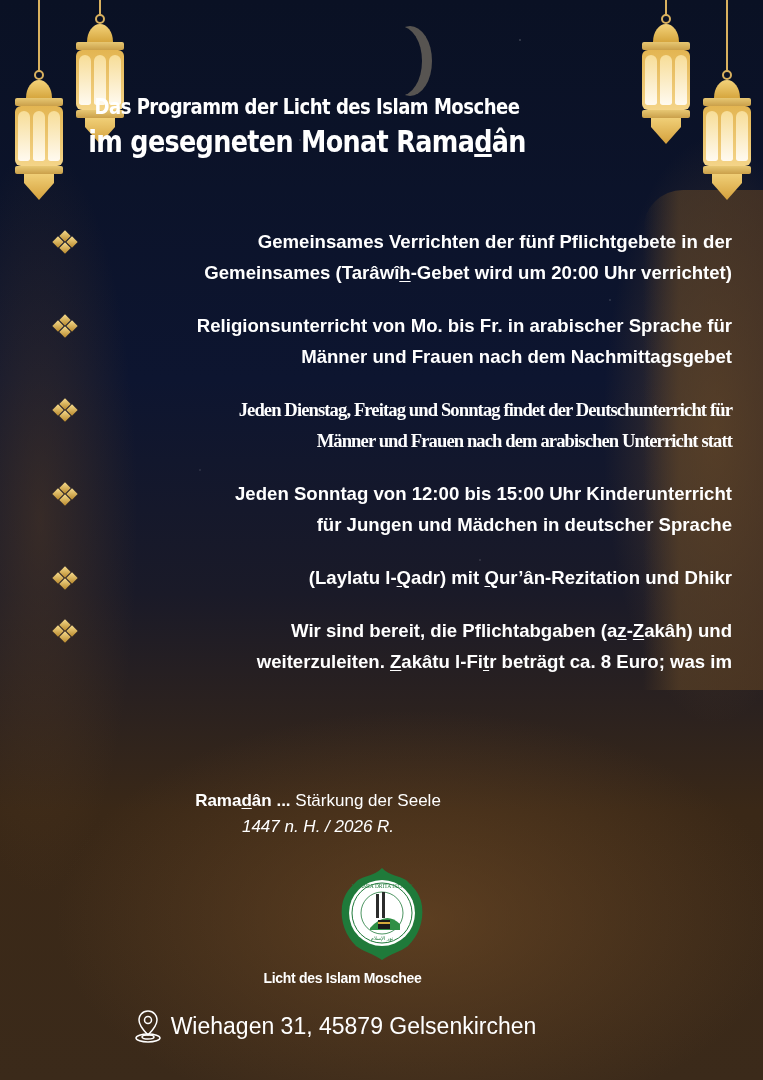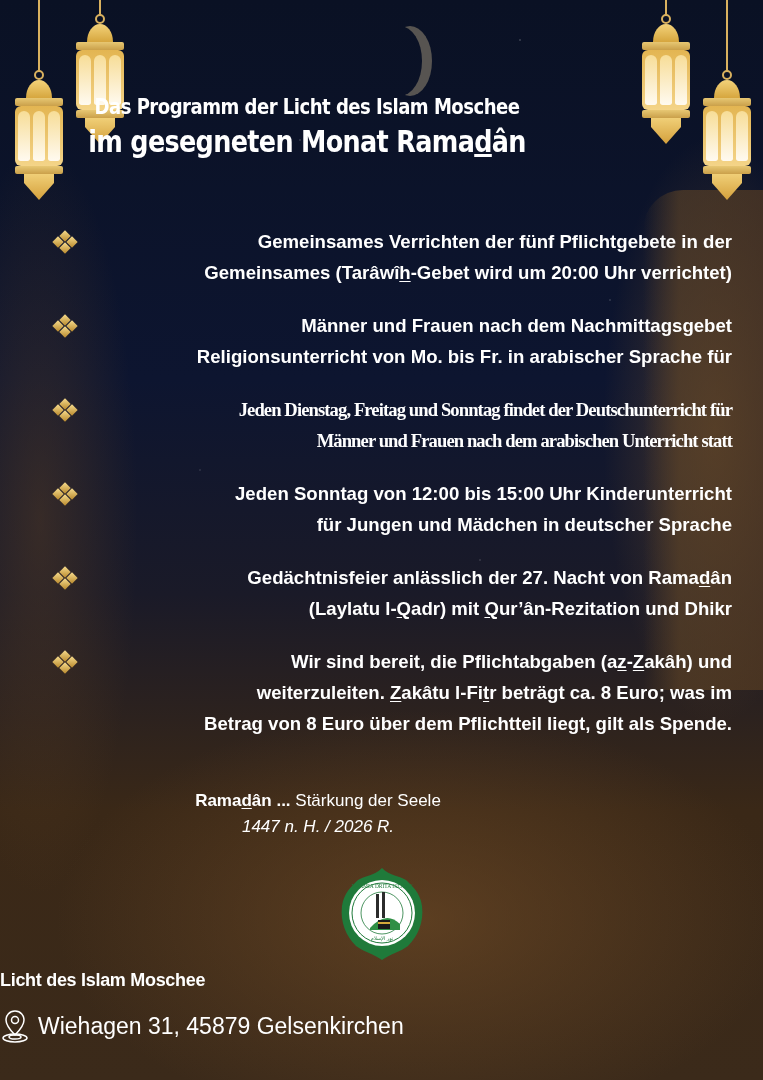--- a/index.html
+++ b/index.html
@@ -55,22 +55,22 @@
   .bullet b { position:absolute; width:8px; height:8px; transform:rotate(45deg);
     background:linear-gradient(135deg,#f6db8c,#b98a2e); }
   .bullet b.t { left:9px; top:1px; } .bullet b.l { left:2px; top:7px; }
   .bullet b.r { left:16px; top:7px; } .bullet b.bm { left:9px; top:13px; }
   .line { display:block; white-space:nowrap; }
   u { text-decoration:underline; text-underline-offset:2px; }
   .tagline { position:absolute; top:788px; left:0; width:636px; text-align:center; z-index:3; font-size:17px; line-height:26px; }
   .tagline .bold { font-weight:bold; }
   .tagline .year { font-style:italic; display:block; }
   .logo { position:absolute; left:340px; top:866px; width:84px; height:96px; z-index:3; }
-  .logo-name { position:absolute; top:970px; left:0; width:685px; font-weight:bold; font-size:18px; z-index:3; letter-spacing:-0.3px; }
-  .address { position:absolute; top:1008px; left:0; width:669px; display:flex; align-items:center; gap:8px; z-index:3; font-size:23px; }
+  .logo-name { position:absolute; top:970px; left:0; width:685px; text-align:center; font-weight:bold; font-size:14px; z-index:3; letter-spacing:-0.3px; }
+  .address { position:absolute; top:1008px; left:0; width:669px; display:flex; justify-content:center; align-items:center; gap:8px; z-index:3; font-size:23px; }
   .address svg { width:30px; height:36px; }
 </style>
 </head>
 <body>
 
 <div class="bg"></div>
 <div class="stars"></div>
 <div class="minaret"></div>
 <div class="moon"></div>
 
@@ -151,22 +151,22 @@
     <span class="line">Gemeinsames Verrichten der fünf Pflichtgebete in der</span>
     <span class="line"><span>Gemeinsames (Tarâwî</span><u>h</u><span>-Gebet wird um 20:00 Uhr verrichtet)</span></span>
   </div>
   <div class="item">
     <span class="bullet">
         <b class="t"></b>
         <b class="l"></b>
         <b class="r"></b>
         <b class="bm"></b>
       </span>
+    <span class="line">Religionsunterricht von Mo. bis Fr. in arabischer Sprache für</span>
     <span class="line">Männer und Frauen nach dem Nachmittagsgebet</span>
-    <span class="line">Religionsunterricht von Mo. bis Fr. in arabischer Sprache für</span>
   </div>
   <div class="item condensed">
     <span class="bullet">
         <b class="t"></b>
         <b class="l"></b>
         <b class="r"></b>
         <b class="bm"></b>
       </span>
     <span class="line">Jeden Dienstag, Freitag und Sonntag findet der Deutschunterricht für</span>
     <span class="line">Männer und Frauen nach dem arabischen Unterricht statt</span>
@@ -181,33 +181,31 @@
     <span class="line">Jeden Sonntag von 12:00 bis 15:00 Uhr Kinderunterricht</span>
     <span class="line">für Jungen und Mädchen in deutscher Sprache</span>
   </div>
   <div class="item">
     <span class="bullet">
         <b class="t"></b>
         <b class="l"></b>
         <b class="r"></b>
         <b class="bm"></b>
       </span>
-    <span class="line"><span>Gedächtnisfeier anlässlich der 27. Nacht von Rama</span><u>d</u><span>ân</span></span>
     <span class="line"><span>(Laylatu l-</span><u>Q</u><span>adr) mit </span><u>Q</u><span>ur’ân-Rezitation und Dhikr</span></span>
   </div>
   <div class="item">
     <span class="bullet">
         <b class="t"></b>
         <b class="l"></b>
         <b class="r"></b>
         <b class="bm"></b>
       </span>
     <span class="line"><span>Wir sind bereit, die Pflichtabgaben (a</span><u>z</u><span>-</span><u>Z</u><span>akâh) und</span></span>
     <span class="line"><span>weiterzuleiten. </span><u>Z</u><span>akâtu l-Fi</span><u>t</u><span>r beträgt ca. 8 Euro; was im</span></span>
-    <span class="line">Betrag von 8 Euro über dem Pflichtteil liegt, gilt als Spende.</span>
   </div>
 </div>
 
 <div class="tagline">
   <span class="bold"><span>Rama</span><u>d</u><span>ân ...</span></span><span> Stärkung der Seele</span>
   <span class="year">1447 n. H. / 2026 R.</span>
 </div>
 
 <div class="logo">
   <svg viewBox="0 0 84 96" width="84" height="96">

